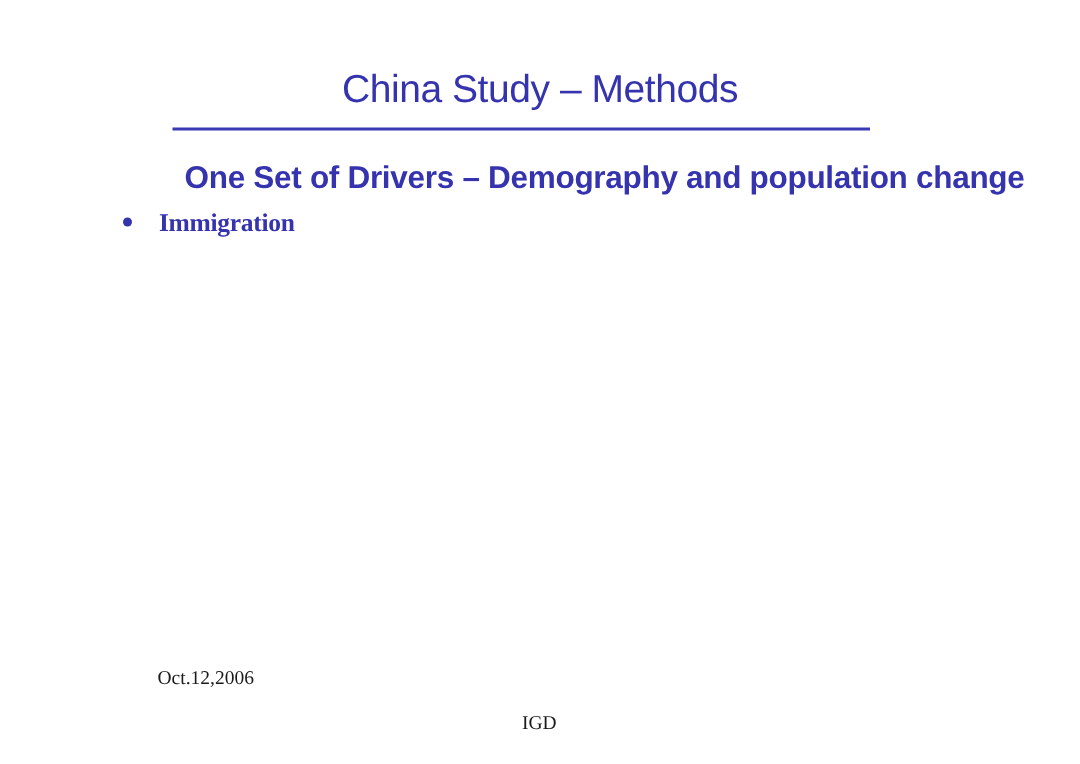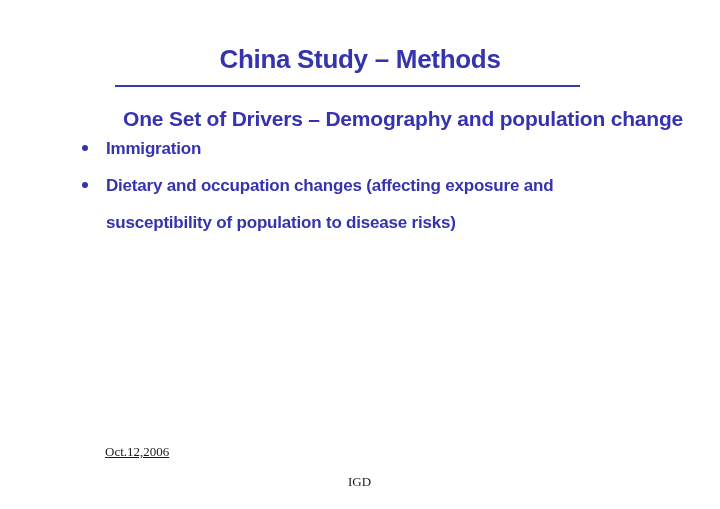--- a/index.html
+++ b/index.html
@@ -15,21 +15,21 @@
     overflow: hidden;
     font-family: "Liberation Sans", sans-serif;
   }
   .title {
     position: absolute;
     top: 44px;
     left: 0;
     width: 720px;
     text-align: center;
     font-size: 26px;
-    font-weight: bold;
+    font-weight: normal;
     letter-spacing: -0.3px;
     color: #3533ad;
   }
   .title-underline {
     position: absolute;
     top: 85px;
     left: 115px;
     width: 465px;
     height: 0;
     border-top: 2px solid #3a38b5;
@@ -49,20 +49,21 @@
     left: 80px;
     width: 510px;
     margin: 0;
     padding: 0;
     list-style: none;
     font-size: 17px;
     font-weight: bold;
     letter-spacing: -0.2px;
     line-height: 37px;
     color: #3533ad;
+    font-family: Liberation Serif, serif;
   }
   .bullet-item {
     display: flex;
     align-items: flex-start;
   }
   .bullet-dot {
     flex: 0 0 26px;
     position: relative;
   }
   .bullet-dot::before {
@@ -79,21 +80,20 @@
     flex: 0 1 480px;
     max-width: 480px;
   }
   .footer-date {
     position: absolute;
     top: 444px;
     left: 105px;
     font-family: "Liberation Serif", serif;
     font-size: 13px;
     color: #1a1a1a;
-    text-decoration: underline;
   }
   .footer-org {
     position: absolute;
     top: 444px;
     left: 348px;
     font-family: "Liberation Serif", serif;
     font-size: 13px;
     color: #1a1a1a;
     margin-top: 30px;
   }
@@ -107,23 +107,19 @@
 
   <div class="title-underline"></div>
 
   <div class="subtitle">One Set of Drivers – Demography and population change</div>
 
   <ul class="bullet-list">
     <li class="bullet-item">
       <span class="bullet-dot"></span>
       <span class="bullet-text">Immigration</span>
     </li>
-    <li class="bullet-item">
-      <span class="bullet-dot"></span>
-      <span class="bullet-text">Dietary and occupation changes (affecting exposure and susceptibility of population to disease risks)</span>
-    </li>
   </ul>
 
   <div class="footer-date">Oct.12,2006</div>
 
   <div class="footer-org">IGD</div>
 
 </div>
 
 </body></html>

